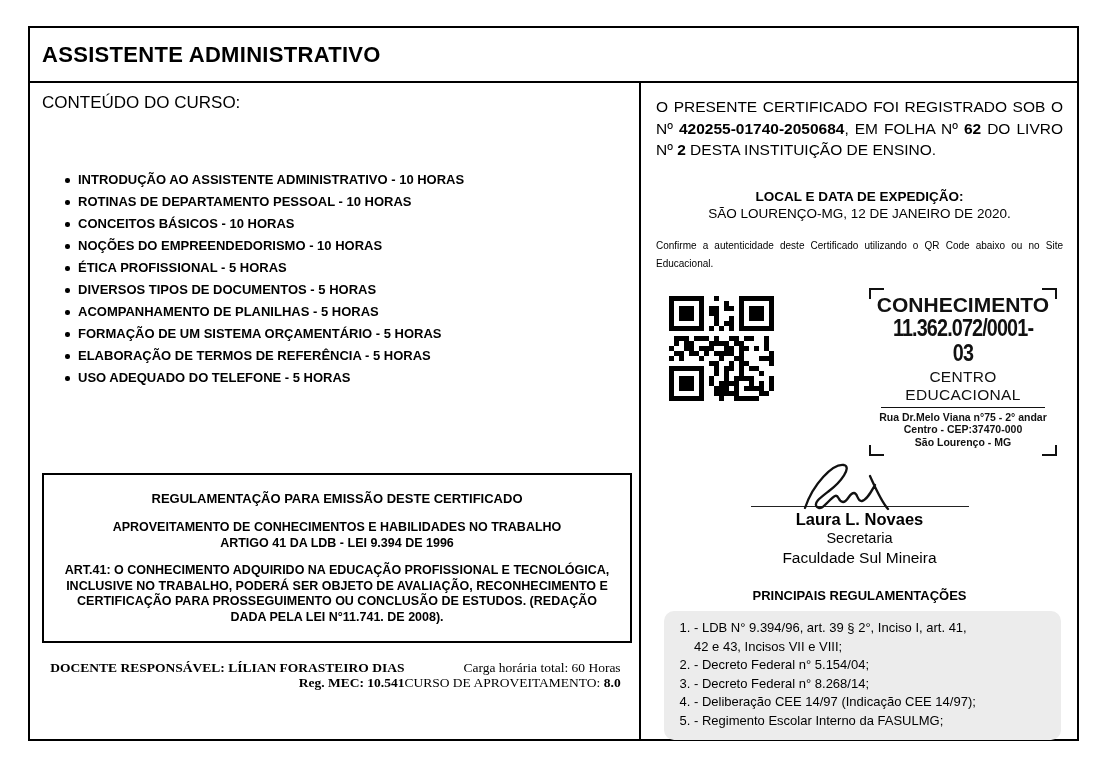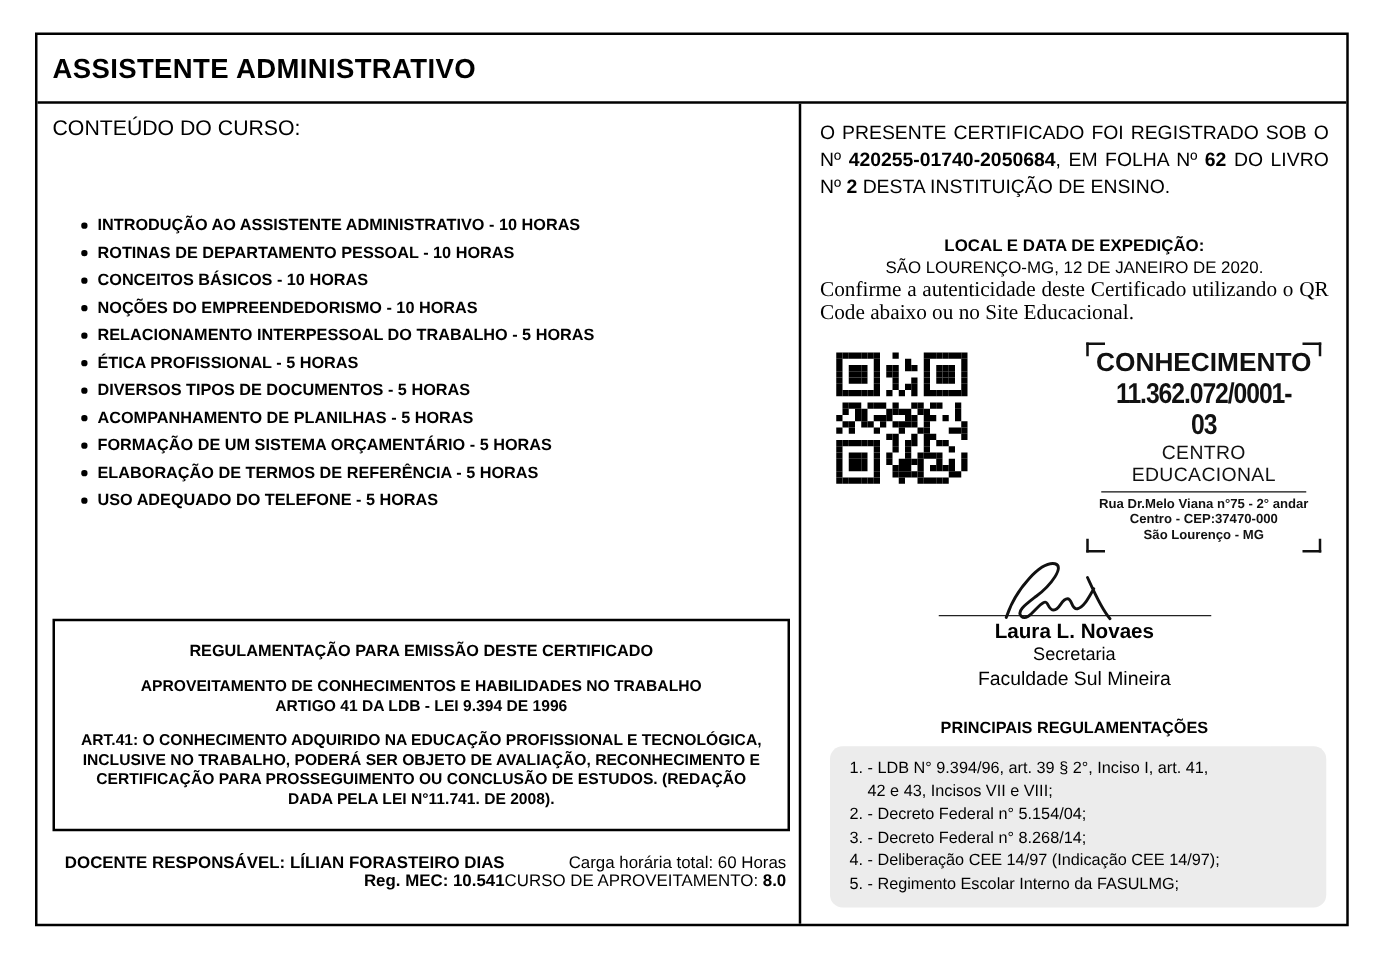--- a/index.html
+++ b/index.html
@@ -19,32 +19,32 @@
   .topics { list-style: none; margin: 56px 0 0 35px; }
   .topics li { position: relative; padding-left: 13px; font-size: 13px; font-weight: bold;
     line-height: 22px; white-space: nowrap; }
   .topics li::before { content: ""; position: absolute; left: 0; top: 9px;
     width: 4.5px; height: 4.5px; border-radius: 50%; background: #000; }
   .regbox { width: 590px; margin: 84px 0 0 12px; border: 2px solid #000;
     text-align: center; padding: 16px 20px 16px 20px; }
   .regbox .rb-title { font-size: 13px; font-weight: bold; margin-bottom: 14px; }
   .regbox .rb-sub { font-size: 12.5px; font-weight: bold; line-height: 15.5px; }
   .regbox .rb-body { font-size: 12.5px; font-weight: bold; line-height: 15.5px; margin-top: 12px; }
-  .left-footer { display: flex; justify-content: flex-end; align-items: flex-start;
-    margin: 17px 10px 0 12px; }
+  .left-footer { display: flex; justify-content: center; align-items: flex-start;
+    margin: 17px 10px 0 12px; font-family: Liberation Serif, serif; }
   .docente { font-size: 13.5px; font-weight: bold; line-height: 15px; }
   .docente .reg-mec { text-align: right; }
   .carga { text-align: right; font-size: 13.5px; line-height: 15px; }
   .carga .bold { font-weight: bold; }
   
   .reg-par { margin-top: 13px; font-size: 15.5px; line-height: 21.5px; text-align: justify; }
   .reg-par .b { font-weight: bold; }
   .expedition { text-align: center; margin-top: 27px; font-size: 13.5px; line-height: 17px; }
   .expedition .exp-label { font-weight: bold; }
-  .qr-note { margin-top: 1px; font-size: 17px; line-height: 18px; text-align: justify; font-family: Liberation Serif, serif; }
+  .qr-note { margin-top: 15px; font-size: 10px; line-height: 18px; text-align: justify; }
   .qr-stamp-row { display: flex; align-items: flex-start; margin-top: 15px; }
   .qr { display: grid; grid-template-columns: repeat(21, 5px); grid-template-rows: repeat(21, 5px);
     margin: 8px 0 0 13px; background: #fff; }
   .qr i { display: block; width: 5px; height: 5px; background: #000; }
   .stamp { position: relative; margin: 0 6px 0 auto; width: 188px; text-align: center;
     color: #111; padding: 6px 2px 8px 2px; }
   .stamp i { position: absolute; width: 15px; height: 11px; border: 0 solid #111; }
   .stamp i.tl { top: 0; left: 0; border-top-width: 2.5px; border-left-width: 2.5px; }
   .stamp i.tr { top: 0; right: 0; border-top-width: 2.5px; border-right-width: 2.5px; }
   .stamp i.bl { bottom: 0; left: 0; border-bottom-width: 2.5px; border-left-width: 2.5px; }
@@ -80,21 +80,20 @@
   <div class="cols">
 
     <div class="col-left">
       <div class="content-heading">CONTEÚDO DO CURSO:</div>
 
       <ul class="topics">
           <li>INTRODUÇÃO AO ASSISTENTE ADMINISTRATIVO - 10 HORAS</li>
           <li>ROTINAS DE DEPARTAMENTO PESSOAL - 10 HORAS</li>
           <li>CONCEITOS BÁSICOS - 10 HORAS</li>
           <li>NOÇÕES DO EMPREENDEDORISMO - 10 HORAS</li>
-          <li>RELACIONAMENTO INTERPESSOAL DO TRABALHO - 5 HORAS</li>
           <li>ÉTICA PROFISSIONAL - 5 HORAS</li>
           <li>DIVERSOS TIPOS DE DOCUMENTOS - 5 HORAS</li>
           <li>ACOMPANHAMENTO DE PLANILHAS - 5 HORAS</li>
           <li>FORMAÇÃO DE UM SISTEMA ORÇAMENTÁRIO - 5 HORAS</li>
           <li>ELABORAÇÃO DE TERMOS DE REFERÊNCIA - 5 HORAS</li>
           <li>USO ADEQUADO DO TELEFONE - 5 HORAS</li>
         </ul>
 
       <div class="regbox">
         <div class="rb-title">REGULAMENTAÇÃO PARA EMISSÃO DESTE CERTIFICADO</div>

